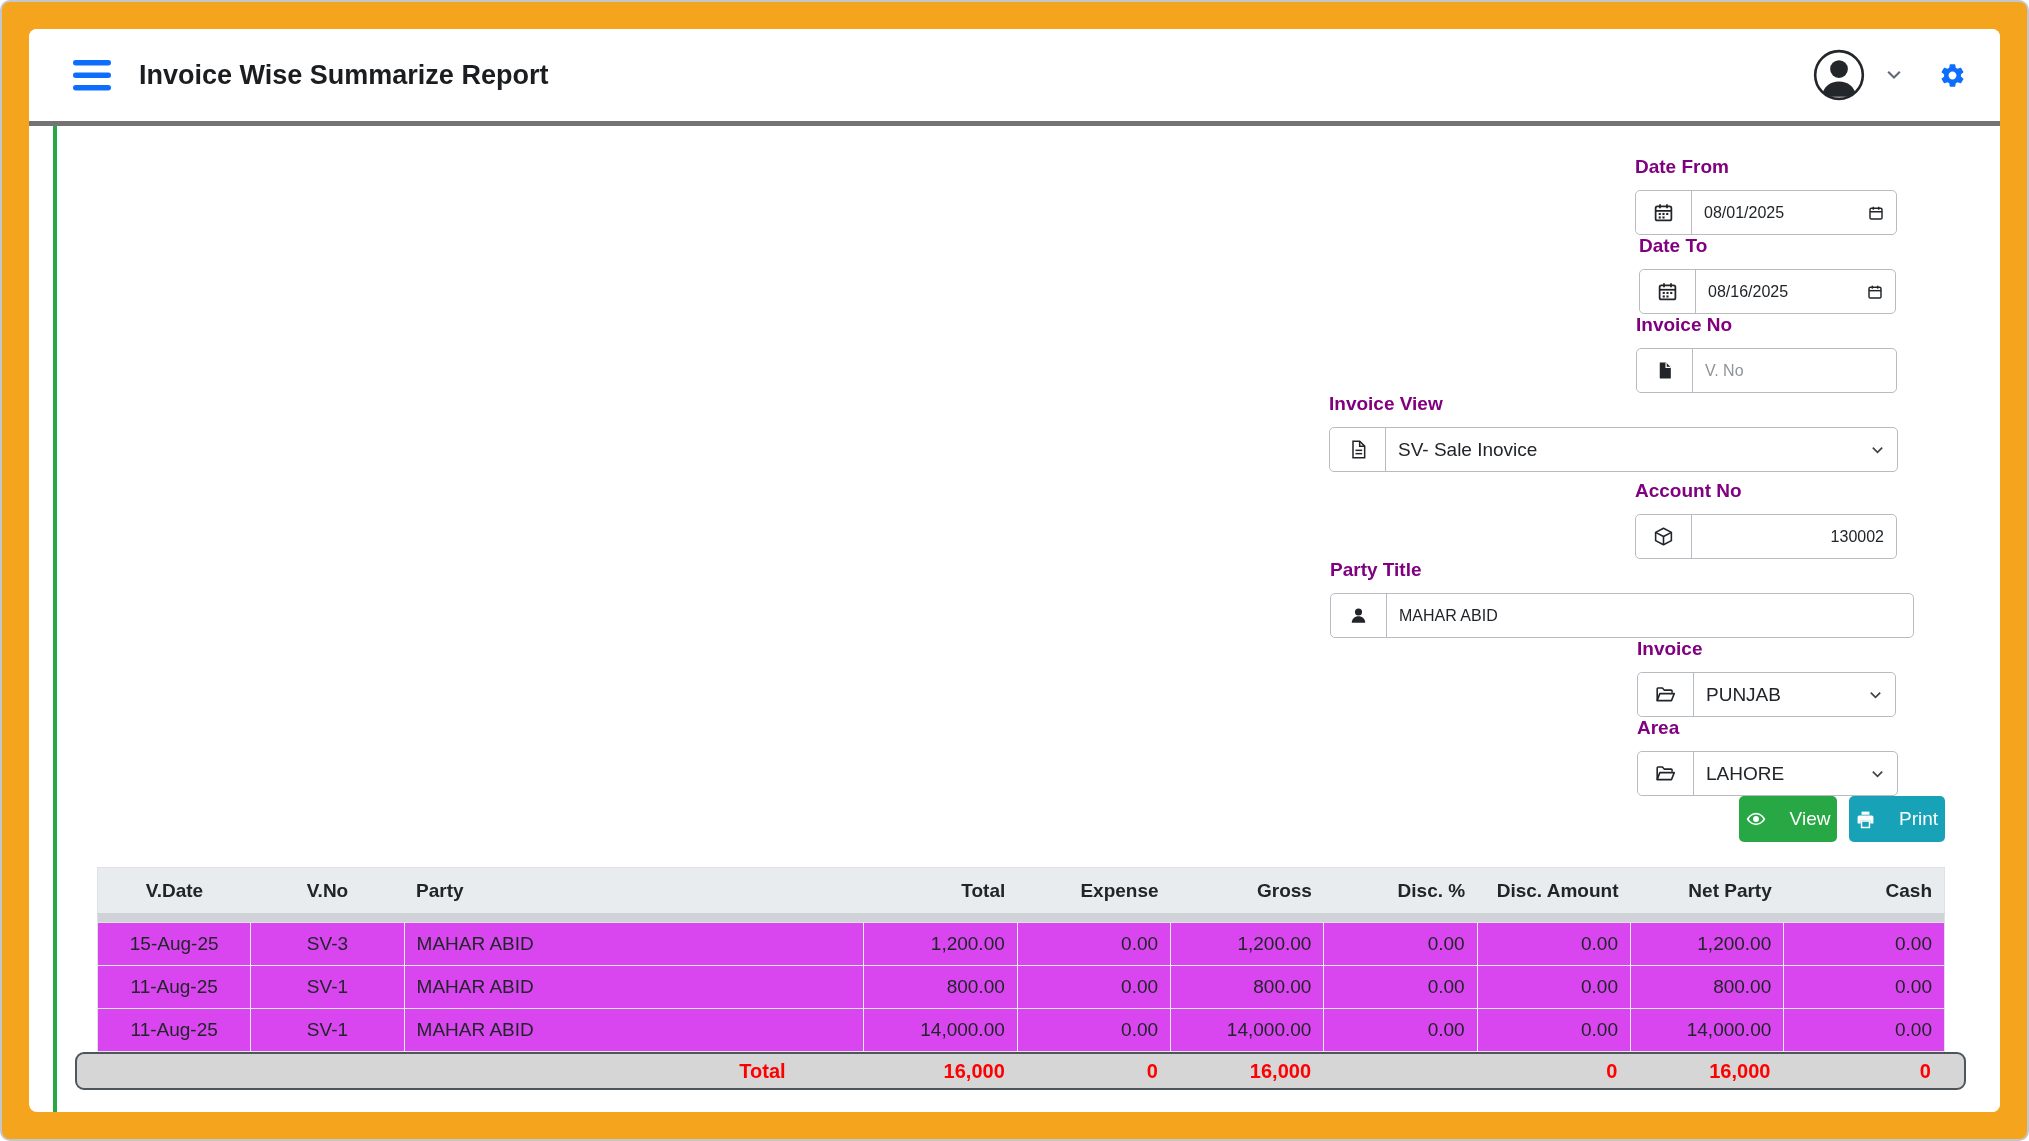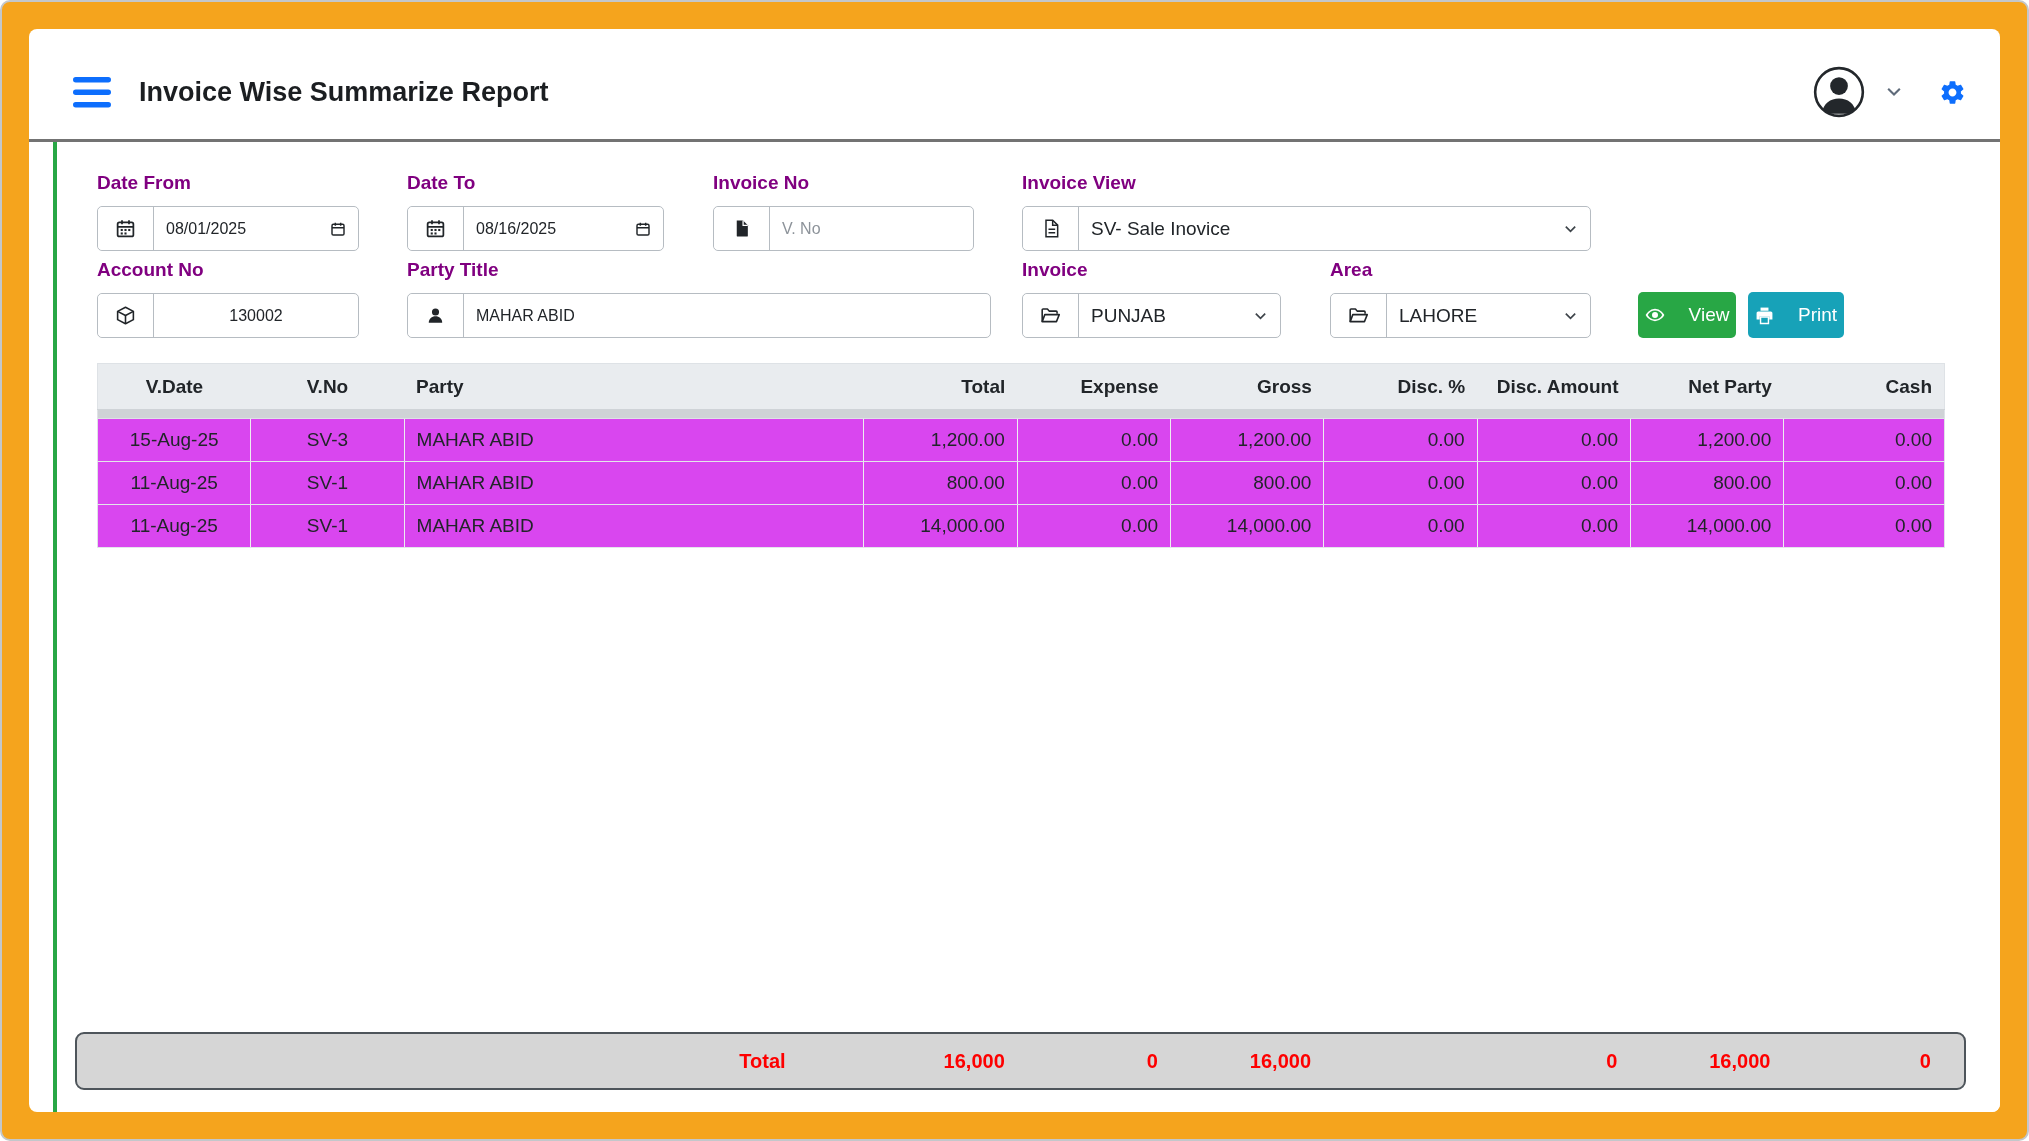--- a/index.html
+++ b/index.html
@@ -21,40 +21,39 @@
     background: #fff;
     border-radius: 8px;
     display: flex; flex-direction: column;
     overflow: hidden;
   }
   
   .topbar {
     flex: 0 0 97px; height: 97px;
     display: flex; align-items: center;
     padding: 0 34px 0 44px;
-    border-bottom: 3px solid #737373;
+    border-bottom: 5px solid #737373;
     background: #fff;
-    margin-top: 16px;
   }
   .burger { color: var(--accent-blue, #0d6efd); display: flex; margin-right: 28px; cursor: pointer; }
   .page-title { font-size: 27px; font-weight: 700; color: #1b1e21; }
   .topbar-right { margin-left: auto; display: flex; align-items: center; }
   .avatar { display: flex; margin-right: 22px; cursor: pointer; }
   .caret { display: flex; margin-right: 38px; cursor: pointer; color: #5f6b7a; }
   .gear { display: flex; color: var(--accent-blue, #0d6efd); cursor: pointer; }
   
   .content {
     flex: 1; min-height: 0;
     margin-left: 24px;
     border-left: 4px solid var(--green, #28a745);
     padding: 30px 55px 22px 40px;
     display: flex; flex-direction: column;
     background: #fff;
   }
-  .filters-row { display: flex; align-items: flex-end; }
+  .filters-row { display: flex; align-items: flex-end; flex-direction: column; }
   .filters-row.second { margin-top: 8px; }
   .field { display: flex; flex-direction: column; }
   .flabel { color: var(--purple, #800080); font-weight: 700; font-size: 19px; margin-bottom: 12px; }
   .igroup {
     height: 45px;
     border: 1px solid #b6bcc2; border-radius: 5px;
     background: #fff;
     display: flex; align-items: stretch;
   }
   .icon-box {
@@ -64,21 +63,21 @@
     color: #212529; background: #fff;
     border-radius: 5px 0 0 5px;
   }
   .igroup input {
     border: 0; outline: 0; background: transparent;
     flex: 1; min-width: 0;
     font-family: inherit; font-size: 16px; color: #212529;
     padding: 0 12px;
   }
   .igroup input::placeholder { color: #8d939a; }
-  .igroup input.centered { text-align: center; }
+  .igroup input.centered { text-align: right; }
   .trail { display: flex; align-items: center; padding-right: 12px; color: #212529; cursor: pointer; }
   .sel-text { flex: 1; display: flex; align-items: center; padding: 0 12px; font-size: 19px; color: #212529; }
   .chev { display: flex; align-items: center; padding-right: 12px; color: #3e444a; }
   .fselect { cursor: pointer; }
   .session-group { background: #e9ecef; }
   .session-group .icon-box { background: #fff; }
   .session-group .sval { flex: 1; display: flex; align-items: center; padding: 0 14px; font-size: 19px; color: #5a6066; }
   
   .f-datefrom { width: 262px; margin-right: 48px; }
   .f-dateto   { width: 257px; margin-right: 49px; }

